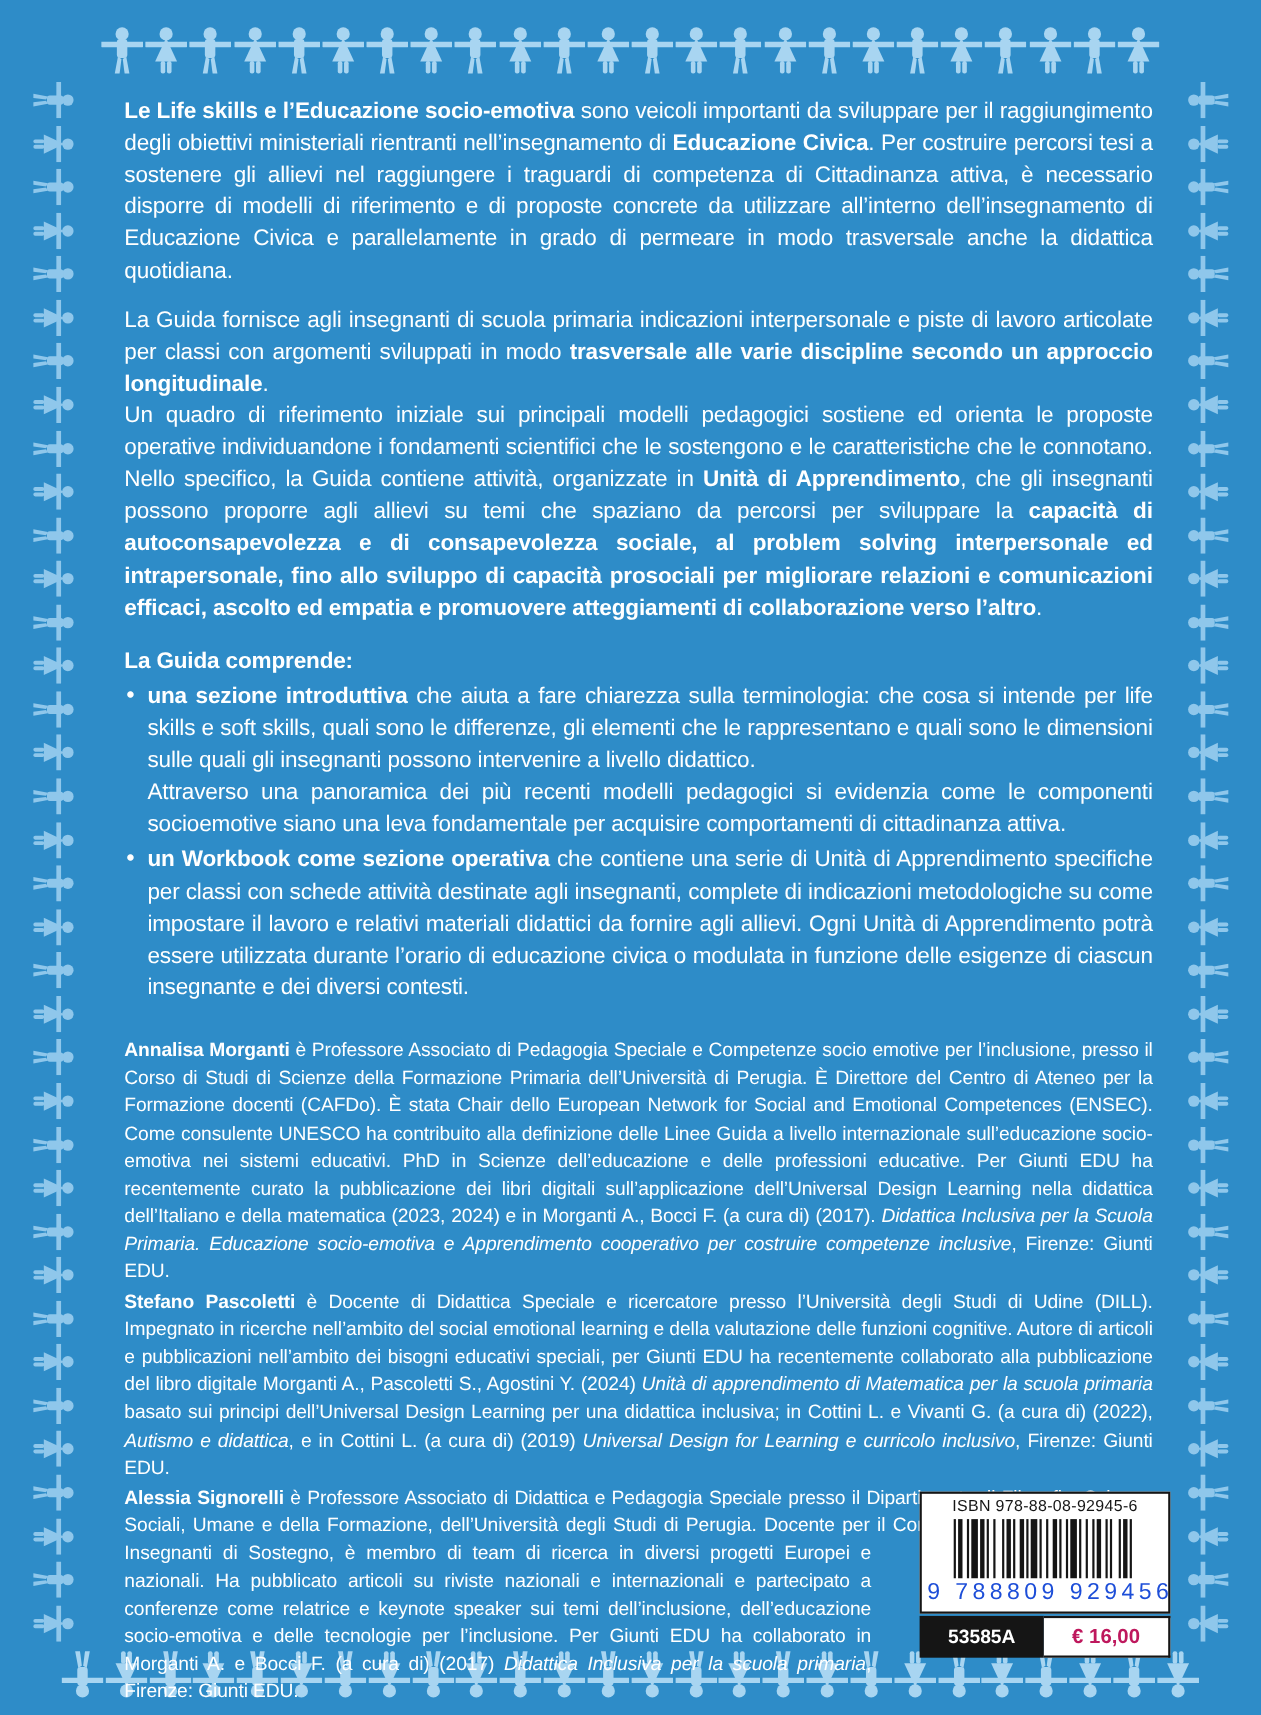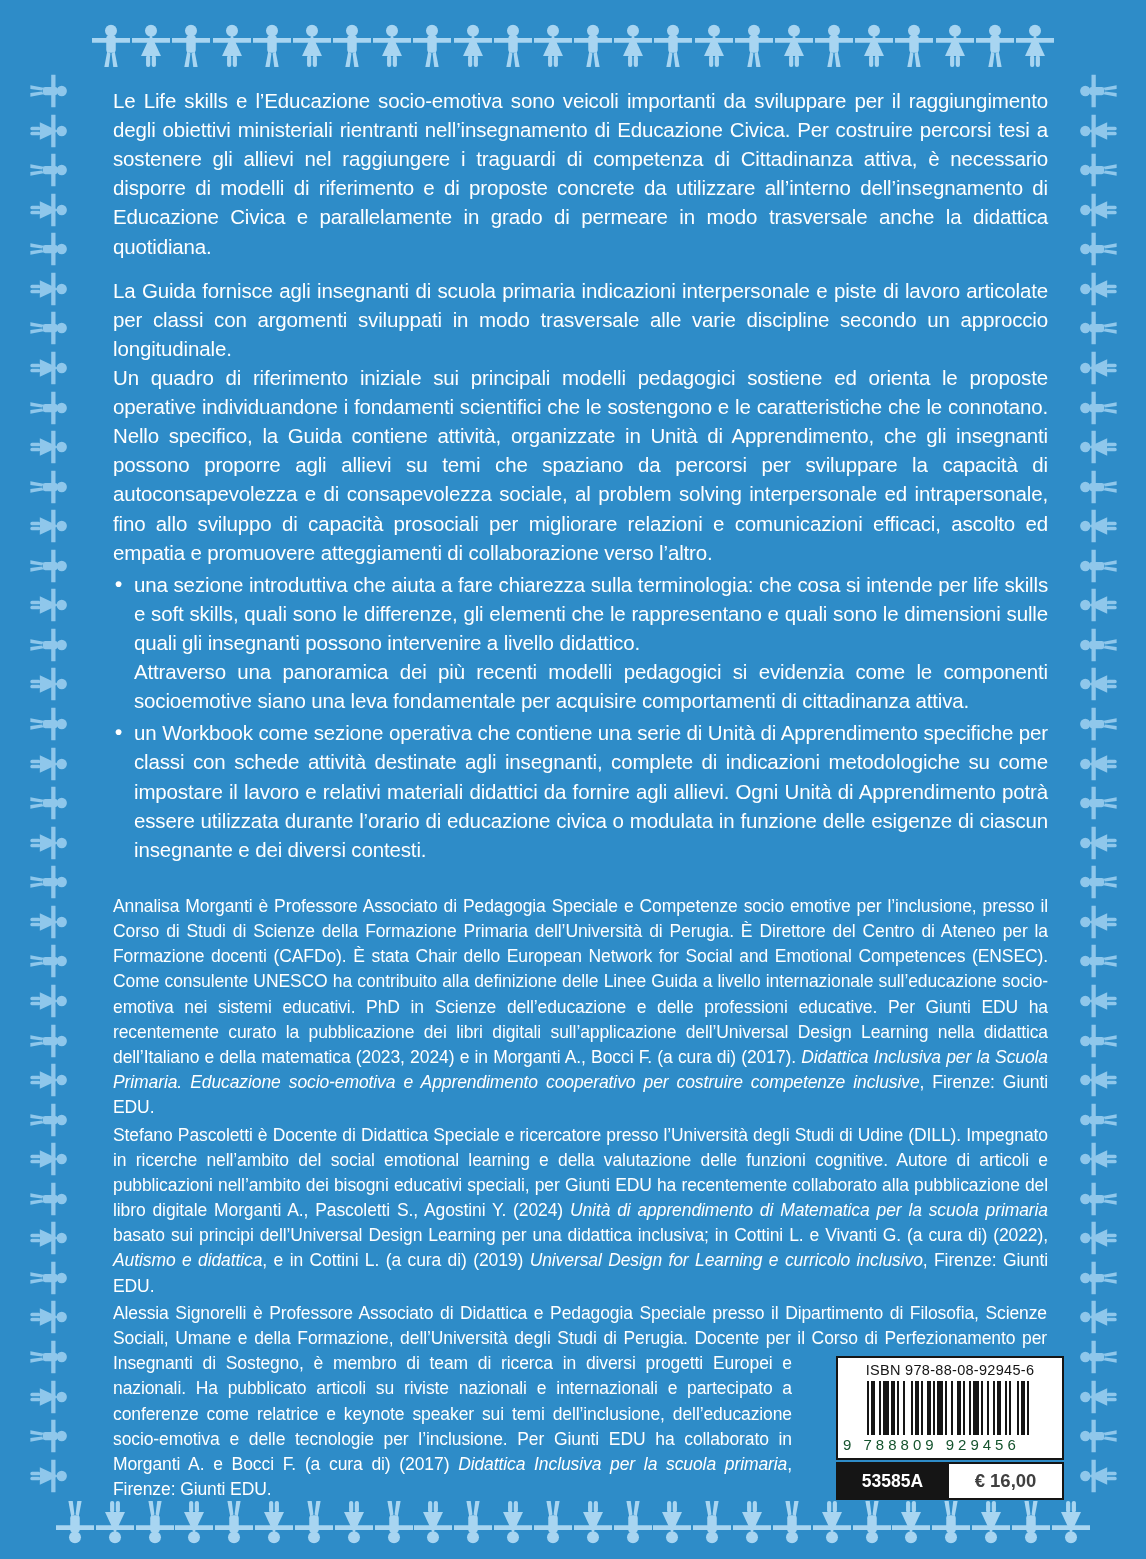--- a/index.html
+++ b/index.html
@@ -20,42 +20,42 @@
   .border-right{right:26px;top:72px;bottom:64px;width:44px;display:flex;flex-direction:column;justify-content:space-between;align-items:center;}
   .border-left .doll{transform:rotate(90deg);}
   .border-right .doll{transform:rotate(-90deg);}
   
   .content{
     position:absolute;left:113px;width:935px;top:0;padding-top:86px;
     font-size:20.5px;line-height:1.42;letter-spacing:-0.15px;text-align:justify;
   }
   .content p{margin:0;}
   .para-gap{margin-top:15px !important;}
-  b{font-weight:normal;}
+  b{font-weight:bold;}
   i{font-style:italic;}
   .list-heading{margin-top:19px !important;text-align:left;}
   ul.features{list-style:none;margin:2px 0 0 0;padding:0;}
   ul.features li{position:relative;padding-left:21px;margin-top:3px;}
   ul.features .bullet{position:absolute;left:2px;top:-1px;font-weight:bold;}
   
   .bios{margin-top:30px;font-size:17.5px;line-height:1.44;letter-spacing:-0.1px;}
   .bio{margin-top:2px;text-align:justify;}
   .bio:first-child{margin-top:12px;}
   .float-push{float:right;width:1px;height:54px;}
   .float-reserve{float:right;clear:right;width:242px;height:132px;margin-left:14px;}
   
   .isbn-box{position:absolute;left:836px;top:1356px;width:228px;}
   .isbn-top{background:#FFFFFF;border:2px solid #151515;padding:4px 5px 5px;box-sizing:border-box;}
   .isbn-label{color:#151515;font-size:14.5px;text-align:center;letter-spacing:0.3px;white-space:nowrap;}
   .barcode-bars{height:54px;margin-top:3px;display:flex;justify-content:center;align-items:stretch;overflow:hidden;}
   .barcode-bars .bar{background:#151515;flex:none;}
-  .barcode-digits{color:#14532d;font-size:15px;text-align:left;letter-spacing:4px;margin-top:1px;white-space:nowrap;}
+  .barcode-digits{color:#1d4ed8;font-size:21px;text-align:center;letter-spacing:4px;margin-top:1px;white-space:nowrap;}
   .isbn-bottom{display:flex;height:38px;margin-top:2px;}
   .code-badge{flex:1;background:#151515;color:#FFFFFF;font-weight:bold;font-size:17.5px;display:flex;align-items:center;justify-content:center;}
-  .price-badge{flex:1;background:#FFFFFF;color:#404040;font-weight:bold;font-size:18.5px;display:flex;align-items:center;justify-content:center;border:2px solid #151515;border-left:none;}
+  .price-badge{flex:1;background:#FFFFFF;color:#be185d;font-weight:bold;font-size:18.5px;display:flex;align-items:center;justify-content:center;border:2px solid #151515;border-left:none;}
 </style>
 </head>
 <body>
 
 <svg width="0" height="0" style="position:absolute" aria-hidden="true">
   <defs>
     <symbol id="doll-boy" viewBox="0 0 40 46">
       <circle cx="20" cy="7" r="6.3"></circle>
       <rect x="-2" y="14.5" width="44" height="5.2" rx="2.6"></rect>
       <rect x="15" y="12" width="10" height="18" rx="3"></rect>
@@ -444,20 +444,21 @@
     </svg>
     <svg viewBox="0 0 40 46" width="33" height="38" class="doll">
       <use href="#doll-girl"></use>
     </svg>
   </div>
 
 <div class="content">
   <p><b>Le Life skills e l’Educazione socio-emotiva</b><span> sono veicoli importanti da sviluppare per il raggiungimento degli obiettivi ministeriali rientranti nell’insegnamento di </span><b>Educazione Civica</b><span>. Per costruire percorsi tesi a sostenere gli allievi nel raggiungere i traguardi di competenza di Cittadinanza attiva, è necessario disporre di modelli di riferimento e di proposte concrete da utilizzare all’interno dell’insegnamento di Educazione Civica e parallelamente in grado di permeare in modo trasversale anche la didattica quotidiana.</span></p>
   <p class="para-gap"><span>La Guida fornisce agli insegnanti di scuola primaria indicazioni interpersonale e piste di lavoro articolate per classi con argomenti sviluppati in modo </span><b>trasversale alle varie discipline secondo un approccio longitudinale</b><span>.</span></p>
   <p><span>Un quadro di riferimento iniziale sui principali modelli pedagogici sostiene ed orienta le proposte operative individuandone i fondamenti scientifici che le sostengono e le caratteristiche che le connotano. Nello specifico, la Guida contiene attività, organizzate in </span><b>Unità di Apprendimento</b><span>, che gli insegnanti possono proporre agli allievi su temi che spaziano da percorsi per sviluppare la </span><b>capacità di autoconsapevolezza e di consapevolezza sociale, al problem solving interpersonale ed intrapersonale, fino allo sviluppo di capacità prosociali per migliorare relazioni e comunicazioni efficaci, ascolto ed empatia e promuovere atteggiamenti di collaborazione verso l’altro</b><span>.</span></p>
+  <p class="list-heading"><b>La Guida comprende:</b></p>
   <ul class="features">
     <li>
       <span class="bullet">•</span>
       <span><b>una sezione introduttiva</b><span> che aiuta a fare chiarezza sulla terminologia: che cosa si intende per life skills e soft skills, quali sono le differenze, gli elementi che le rappresentano e quali sono le dimensioni sulle quali gli insegnanti possono intervenire a livello didattico.</span><br><span>Attraverso una panoramica dei più recenti modelli pedagogici si evidenzia come le componenti socioemotive siano una leva fondamentale per acquisire comportamenti di cittadinanza attiva.</span></span>
     </li>
     <li>
       <span class="bullet">•</span>
       <span><b>un Workbook come sezione operativa</b><span> che contiene una serie di Unità di Apprendimento specifiche per classi con schede attività destinate agli insegnanti, complete di indicazioni metodologiche su come impostare il lavoro e relativi materiali didattici da fornire agli allievi. Ogni Unità di Apprendimento potrà essere utilizzata durante l’orario di educazione civica o modulata in funzione delle esigenze di ciascun insegnante e dei diversi contesti.</span></span>
     </li>
   </ul>

